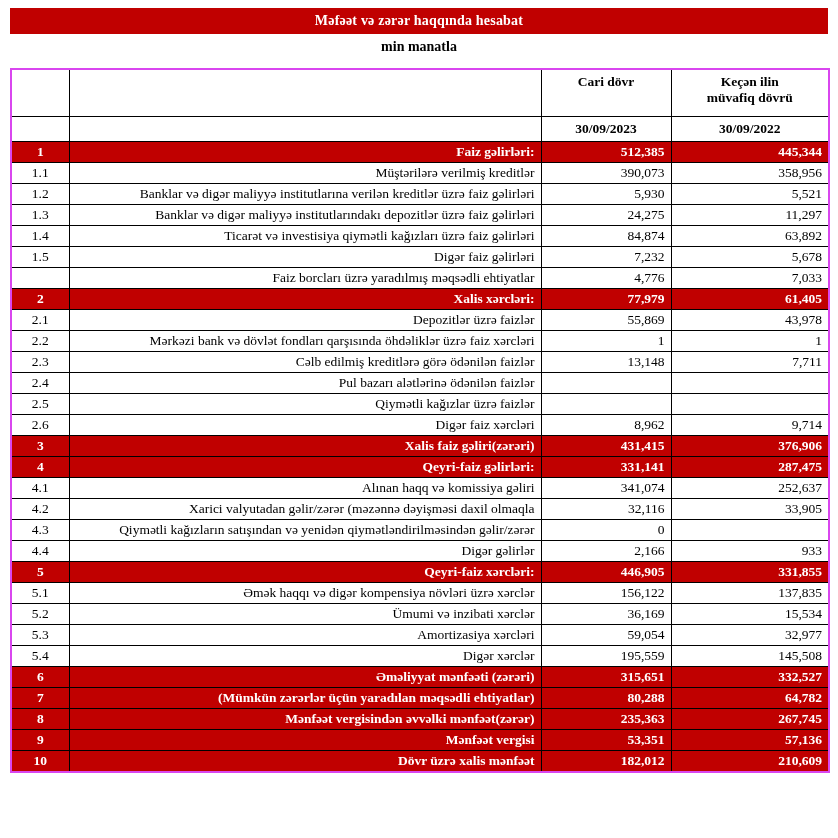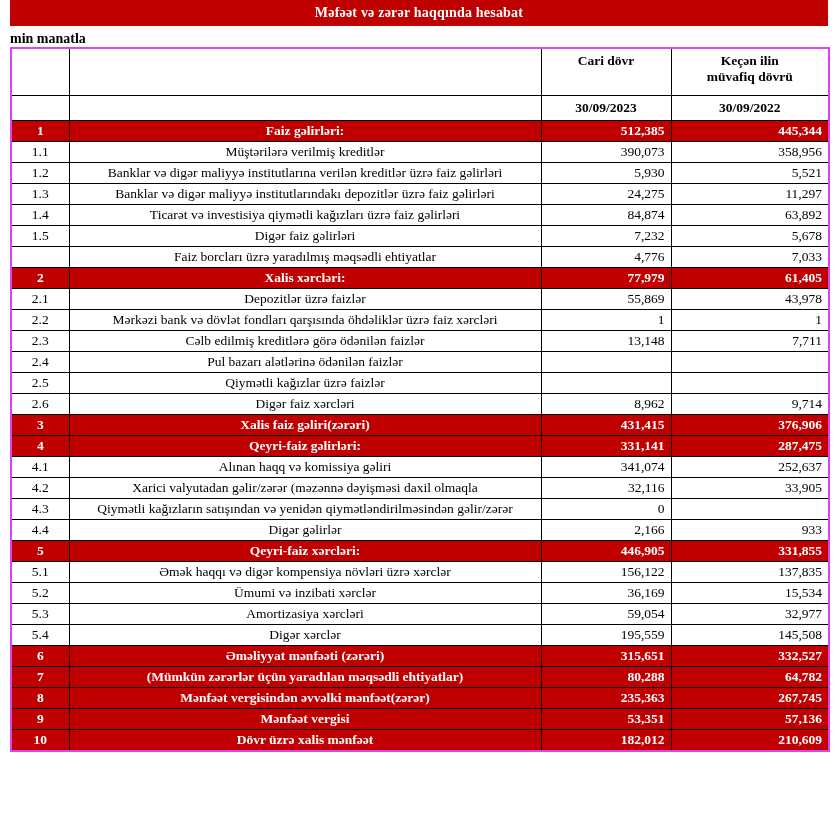--- a/index.html
+++ b/index.html
@@ -8,37 +8,37 @@
     background: #ffffff;
   }
   body {
     width: 838px;
     height: 838px;
     font-family: "Liberation Serif", "DejaVu Serif", serif;
     color: #000;
     box-sizing: border-box;
   }
   .page {
-    padding: 0 10px 6px 10px;
+    padding: 8px 10px 6px 10px;
     box-sizing: border-box;
   }
   .banner {
     background: #C00000;
     color: #ffffff;
     text-align: center;
     font-weight: bold;
     font-size: 14px;
     padding: 5px 0;
     letter-spacing: 0.2px;
   }
   .unit-label {
-    text-align: left;
+    text-align: center;
     font-weight: bold;
     font-size: 14px;
-    margin: 5px 0 0 0;
+    margin: 5px 0 13px 0;
   }
   table.report {
     border-collapse: collapse;
     width: 818px;
     table-layout: fixed;
     border: 2px solid #d946ef;
   }
   table.report col.c-no    { width: 58px; }
   table.report col.c-label { width: 472px; }
   table.report col.c-v1    { width: 130px; }
@@ -57,21 +57,21 @@
     text-align: center;
     font-weight: bold;
     vertical-align: top;
     padding-top: 4px;
   }
   tr.hdr-row-1 td { height: 40px; }
   tr.hdr-row-2 td { height: 18px; }
   
   td.c-no  { text-align: center; }
   td.c-num { text-align: right; font-family: Liberation Serif, serif; }
-  td.c-label { text-align: center; }
+  td.c-label { text-align: right; }
   tr.red td {
     background: #C00000;
     color: #ffffff;
     font-weight: bold;
   }
 </style>
 </head>
 <body>
 
 <div class="page">

